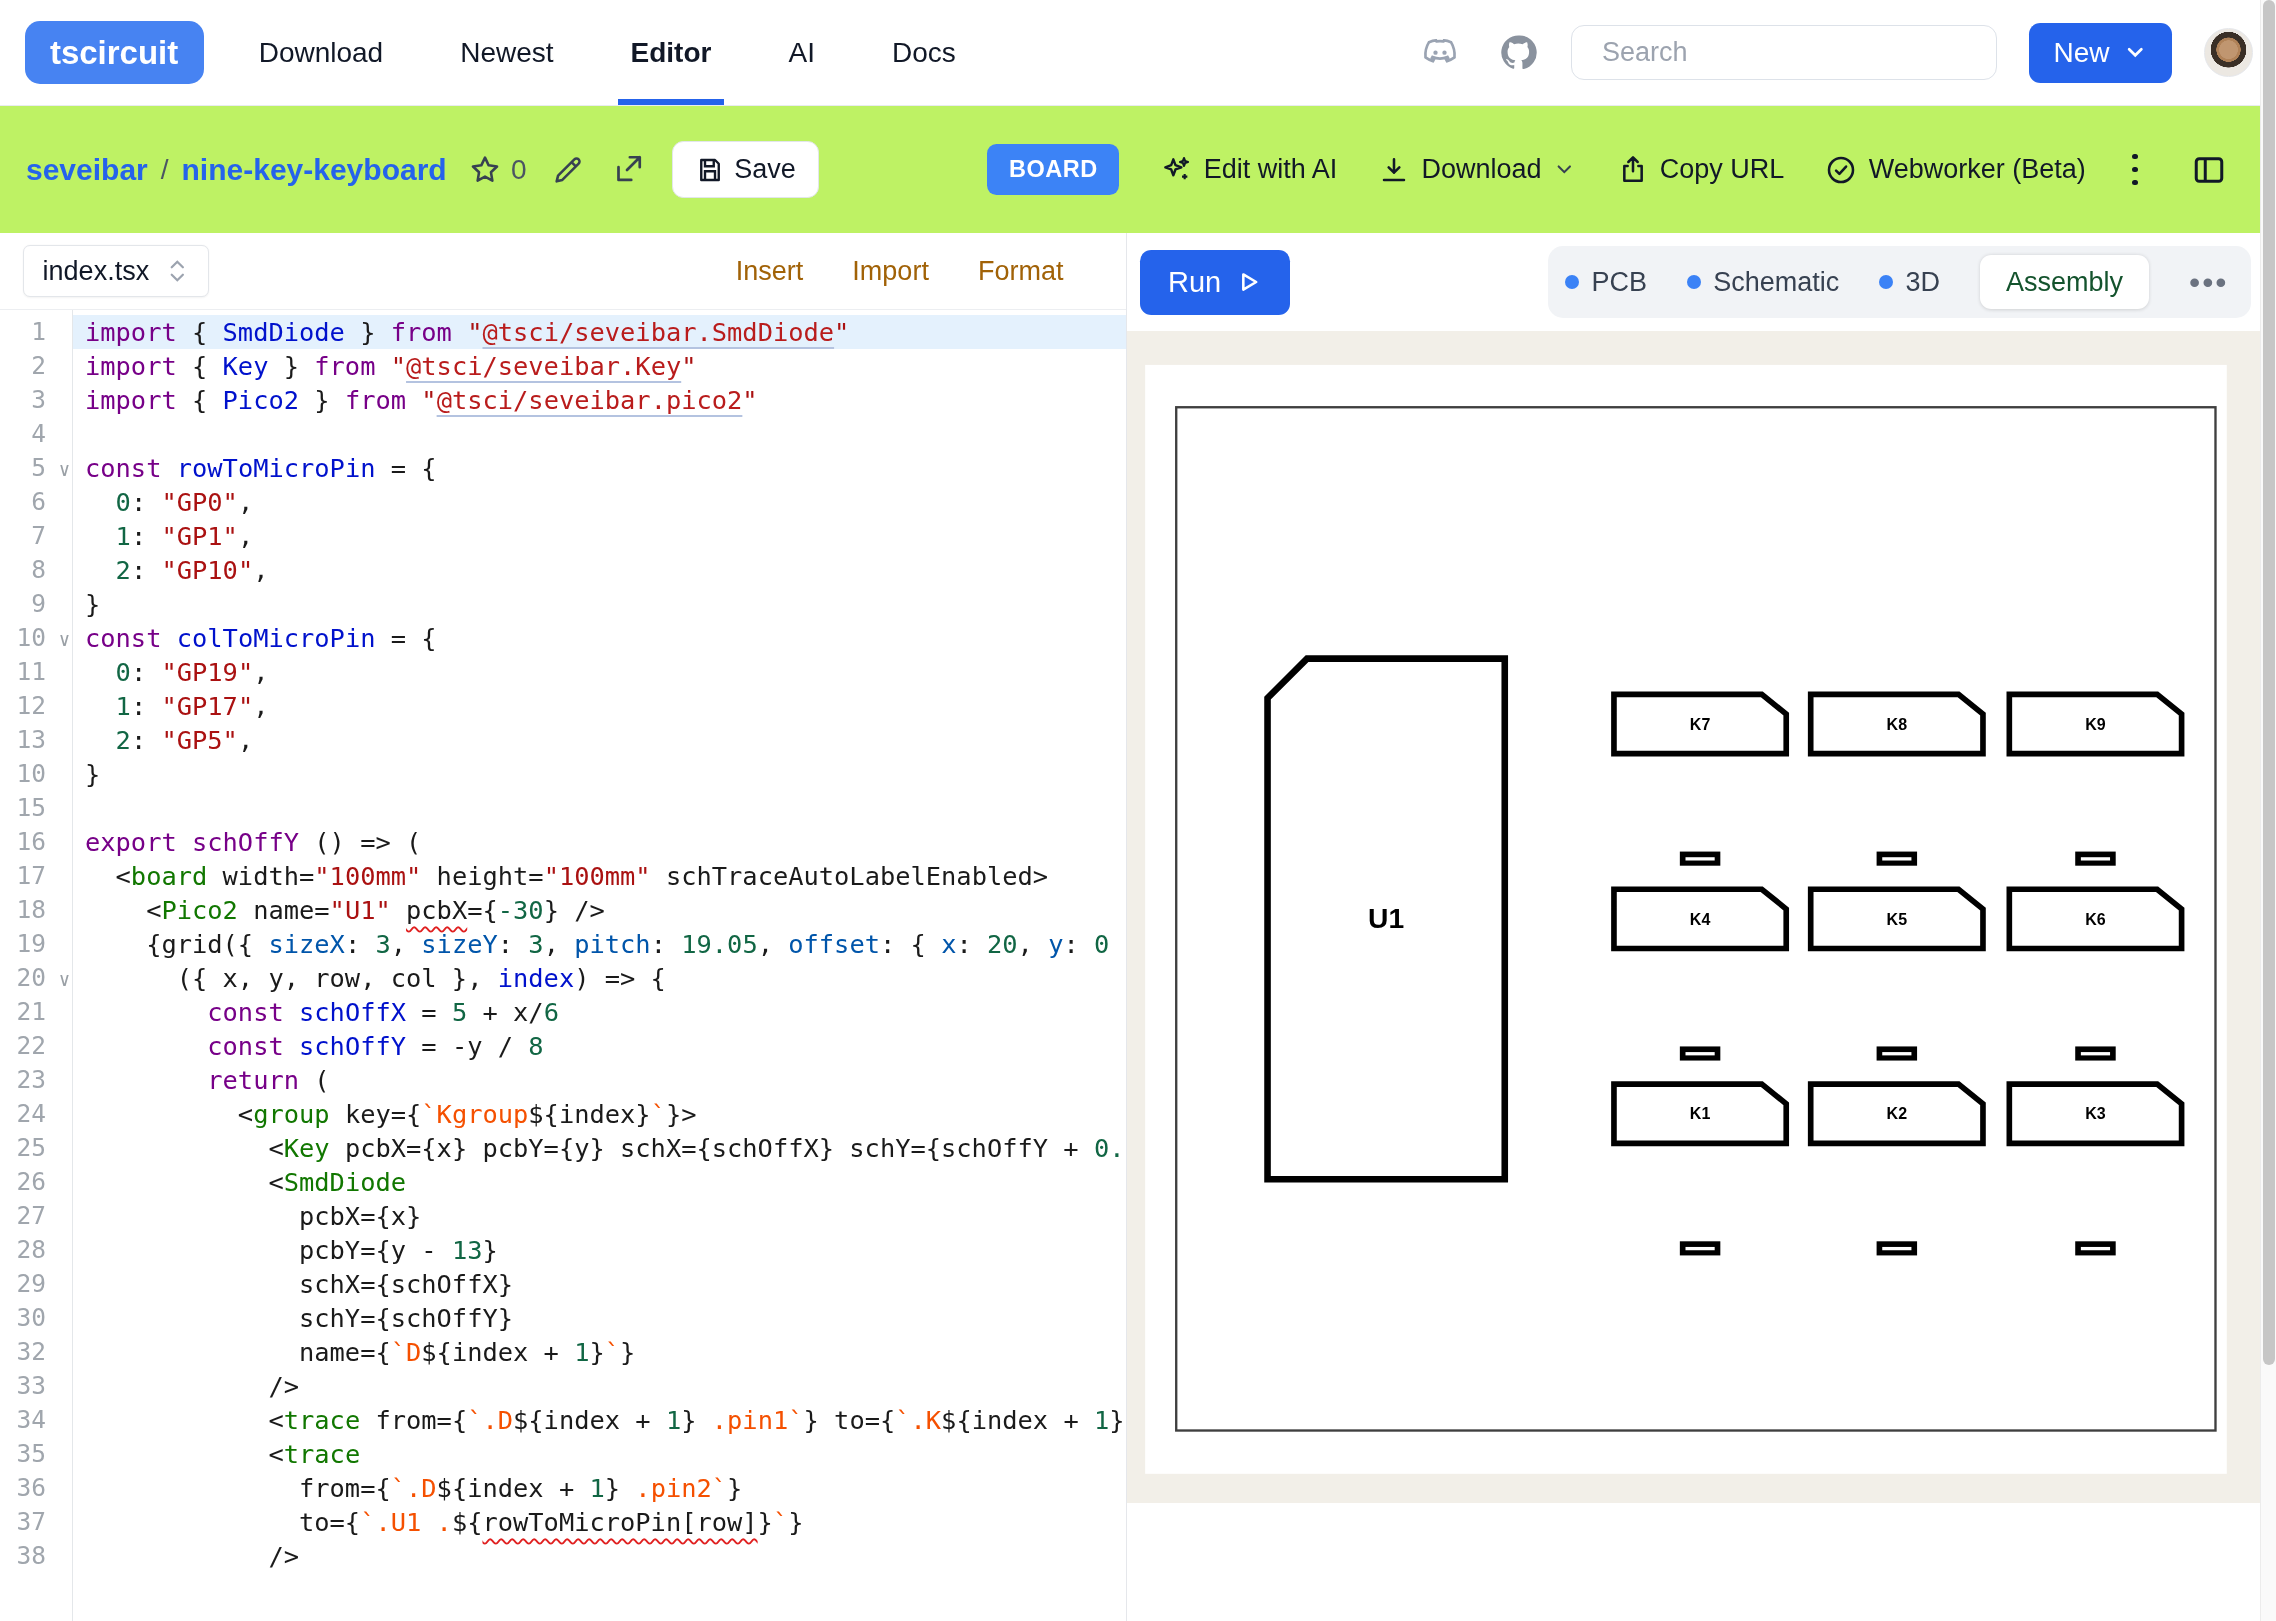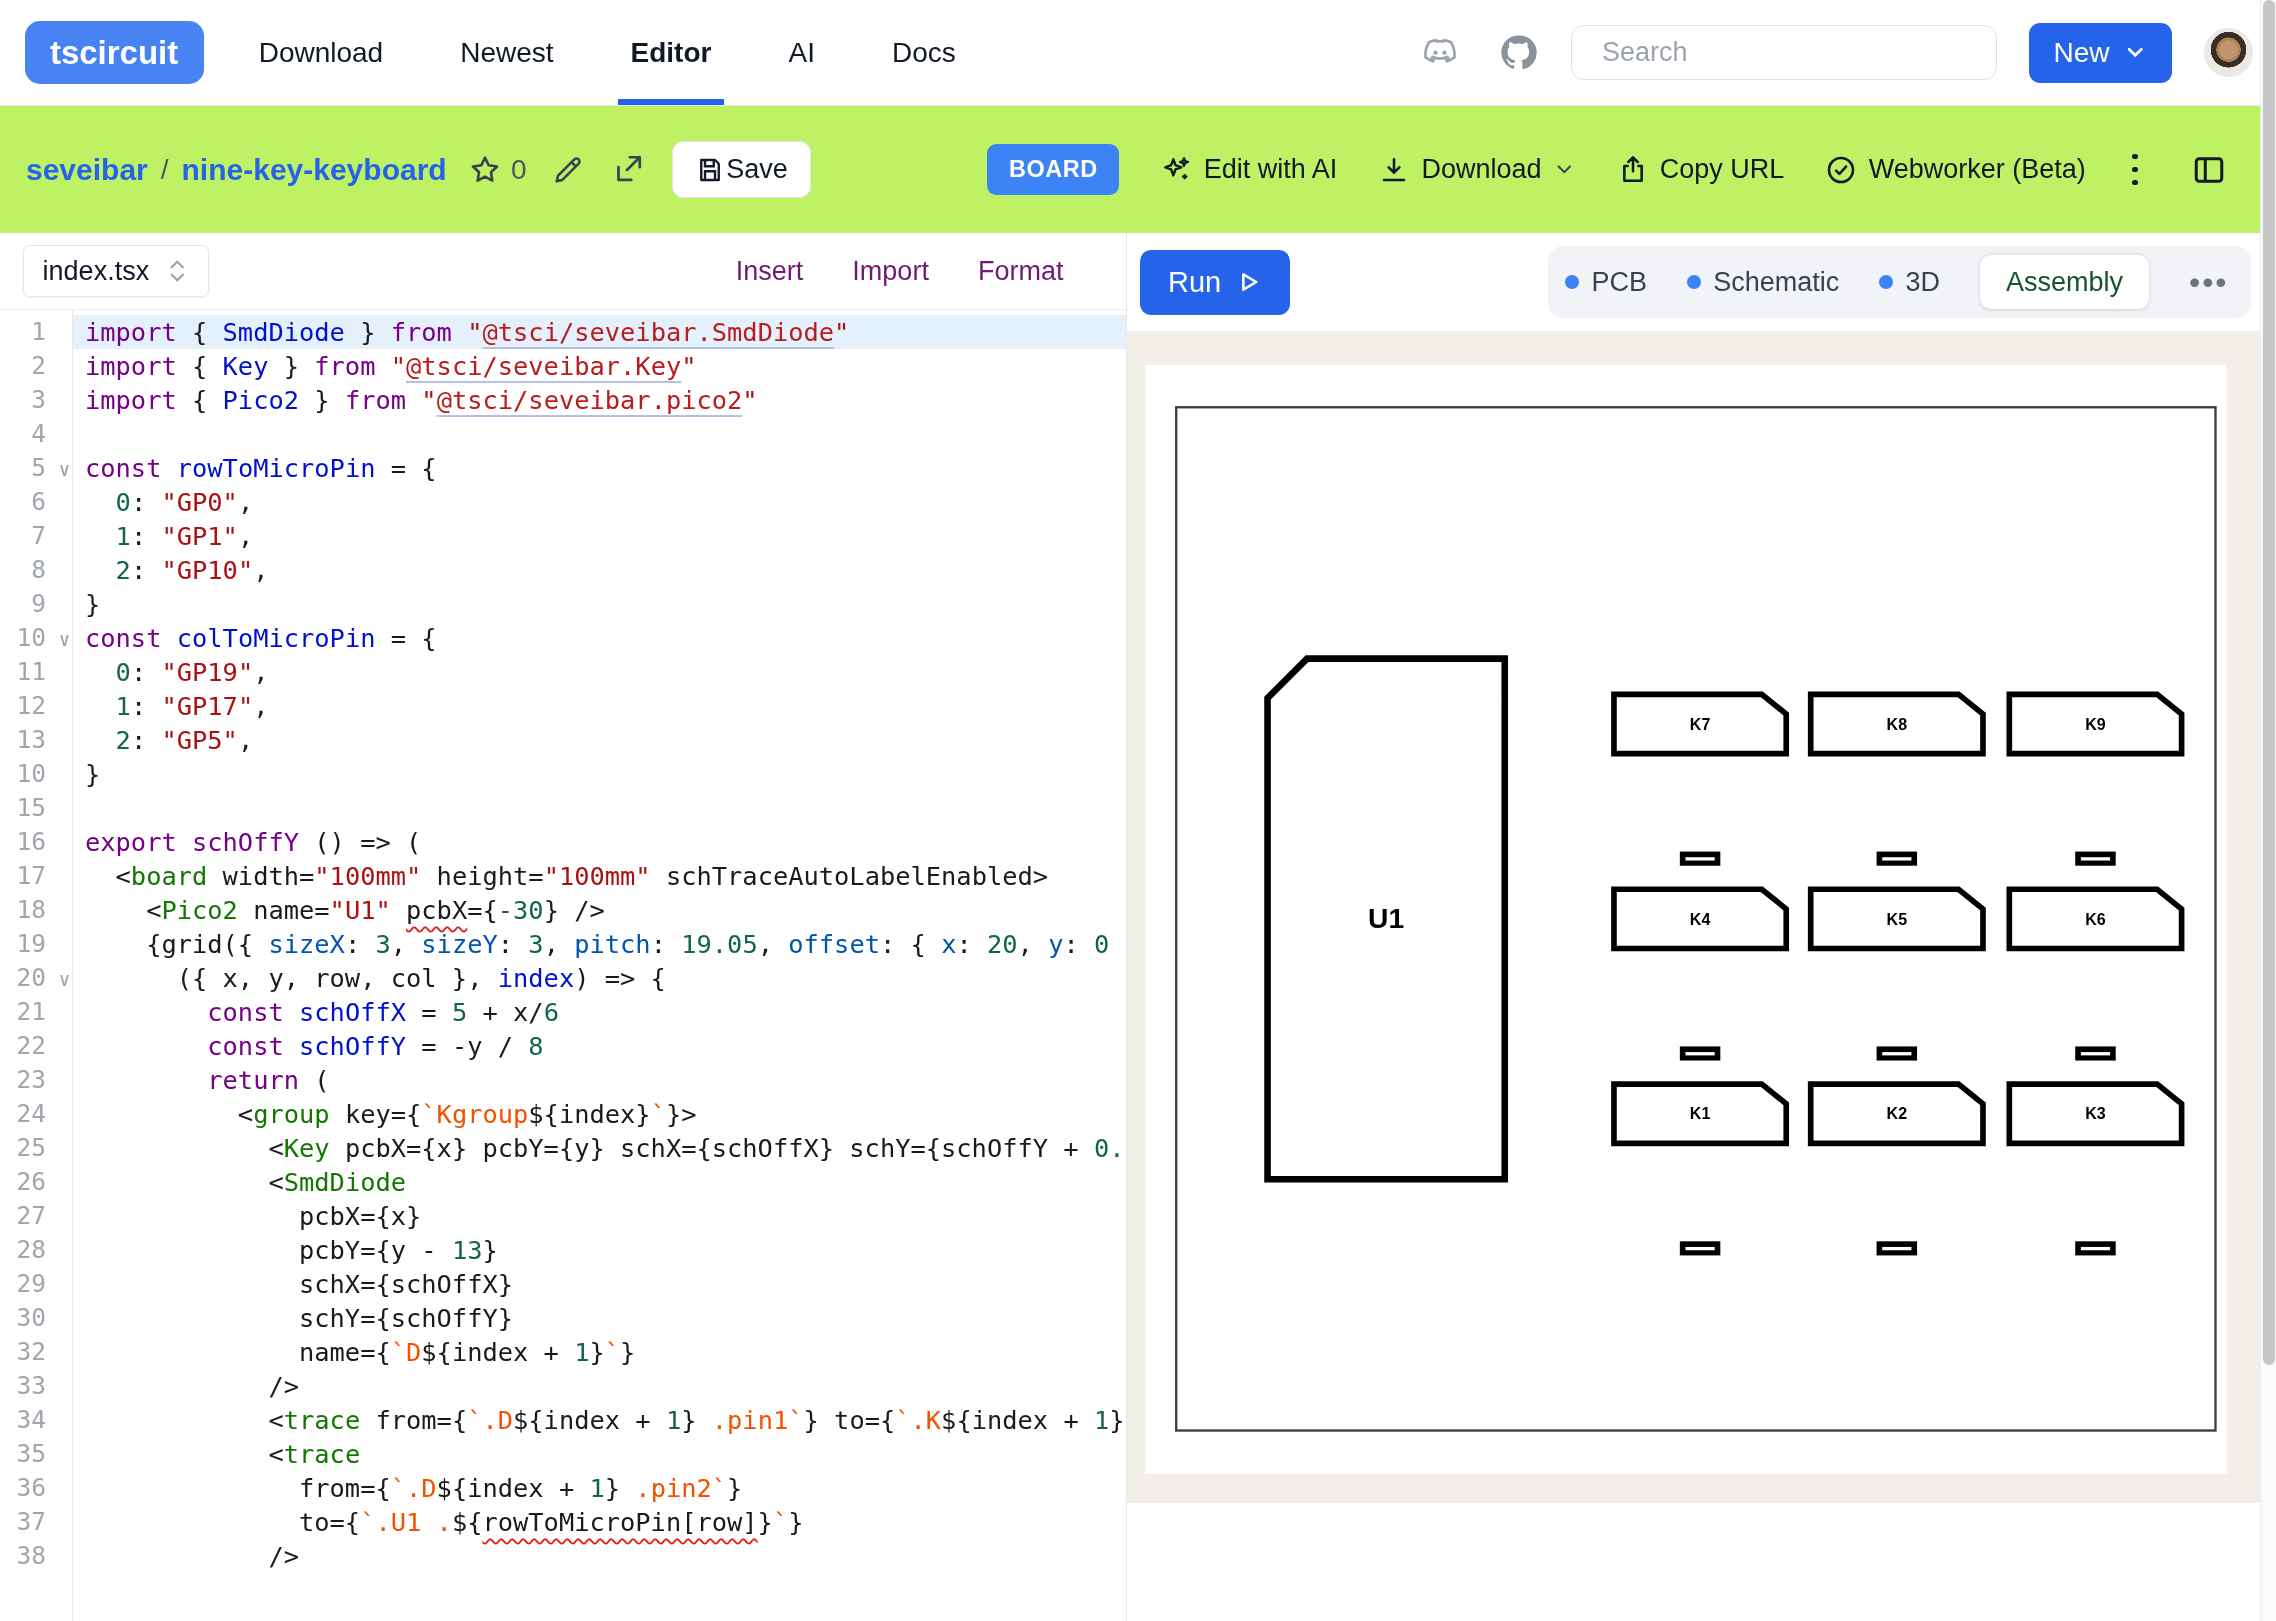--- a/index.html
+++ b/index.html
@@ -21,35 +21,35 @@
   .avatar { width:49px; height:49px; border-radius:50%; background:
       radial-gradient(circle at 50% 44%, #c09670 0 26%, #b08258 27% 34%, #3a2f26 35% 50%, #ece8e2 51% 100%);
       border:0.9px solid #e5e7eb; }
 
   
   .toolbar { height:127px; display:flex; align-items:center; padding:0 26px; background:#bef264; }
   .crumb { font-size:30px; font-weight:bold; color:#2563eb; cursor:pointer; }
   .crumb-sep { font-size:28px; color:#4b5563; margin:0 13px; font-weight:400; }
   .tool-icon-btn { display:flex; align-items:center; margin-left:24.5px; cursor:pointer; background:none; border:none; }
   .star-count { font-size:28px; color:#4b5563; margin-left:9.4px; }
-  .save-btn { margin-left:28px; display:flex; align-items:flex-end; gap:1px; border:1.9px solid #e2e6eb; border-radius:11.3px; padding:12.2px 22.6px; font-size:27px; font-weight:500; color:#111827; background:#fff; cursor:pointer; font-family:"Liberation Sans",sans-serif; }
+  .save-btn { margin-left:28px; display:flex; align-items:flex-end; gap:9px; border:1.9px solid #e2e6eb; border-radius:11.3px; padding:12.2px 22.6px; font-size:27px; font-weight:500; color:#111827; background:#fff; cursor:pointer; font-family:"Liberation Sans",sans-serif; }
   .toolbar-right { margin-left:auto; display:flex; align-items:center; gap:0; }
   .board-badge { background:#3c83f6; color:#fff; font-weight:bold; font-size:23.5px; letter-spacing:0.5px; border-radius:9.4px; padding:12.2px 21.7px; }
   .tool-action { display:flex; align-items:center; gap:11.3px; font-size:27px; font-weight:500; color:#111827; margin-left:41px; cursor:pointer; background:none; border:none; font-family:"Liberation Sans",sans-serif; }
   .kebab { display:flex; flex-direction:column; gap:7.5px; margin-left:41px; padding:5.6px; cursor:pointer; }
   .kebab i { width:5.6px; height:5.6px; border-radius:50%; background:#111827; }
   .panel-toggle { margin-left:47px; margin-right:24.5px; cursor:pointer; display:flex; }
 
   
   .main { display:flex; height:1388px; }
   .code-panel { width:1127px; border-right:0.9px solid #e5e7eb; display:flex; flex-direction:column; background:#fff; }
   .code-header { height:77px; display:flex; align-items:center; padding:0 22.6px; border-bottom:1.9px solid #eceef1; }
   .file-select { display:flex; align-items:center; gap:17px; border:1.9px solid #e3e6ea; border-radius:7px; padding:9.4px 19px; font-size:27px; color:#111827; box-shadow:0 0.9px 1.9px rgba(0,0,0,.05); cursor:pointer; background:#fff; font-family:"Liberation Sans",sans-serif; }
   .code-menu { margin-left:auto; display:flex; gap:49px; padding-right:40px; }
-  .code-menu-item { font-size:27px; color:#701a75; cursor:pointer; background:none; border:none; font-family:"Liberation Sans",sans-serif; }
+  .code-menu-item { font-size:27px; color:#a16207; cursor:pointer; background:none; border:none; font-family:"Liberation Sans",sans-serif; }
 
   
   .editor { flex:1; overflow:hidden; padding-top:4.7px; font-family:"DejaVu Sans Mono",monospace; font-size:25.4px; position:relative; cursor:text; }
   .gutter-divider { position:absolute; left:72px; top:0; bottom:0; width:0.9px; background:#e4e7ea; }
   .code-row { display:flex; height:34px; line-height:34px; white-space:pre; }
   .gutter { width:72px; flex:none; position:relative; color:#a0a6ad; font-size:24.5px; }
   .gutter .num { position:absolute; right:26px; }
   .gutter .fold { position:absolute; right:1.9px; top:0.9px; color:#9aa0a6; font-size:19px; }
   .code-text { flex:1; padding-left:13px; color:#1a1a1a; }
   .code-row.active .code-text { background:rgba(205,230,252,.55); }

